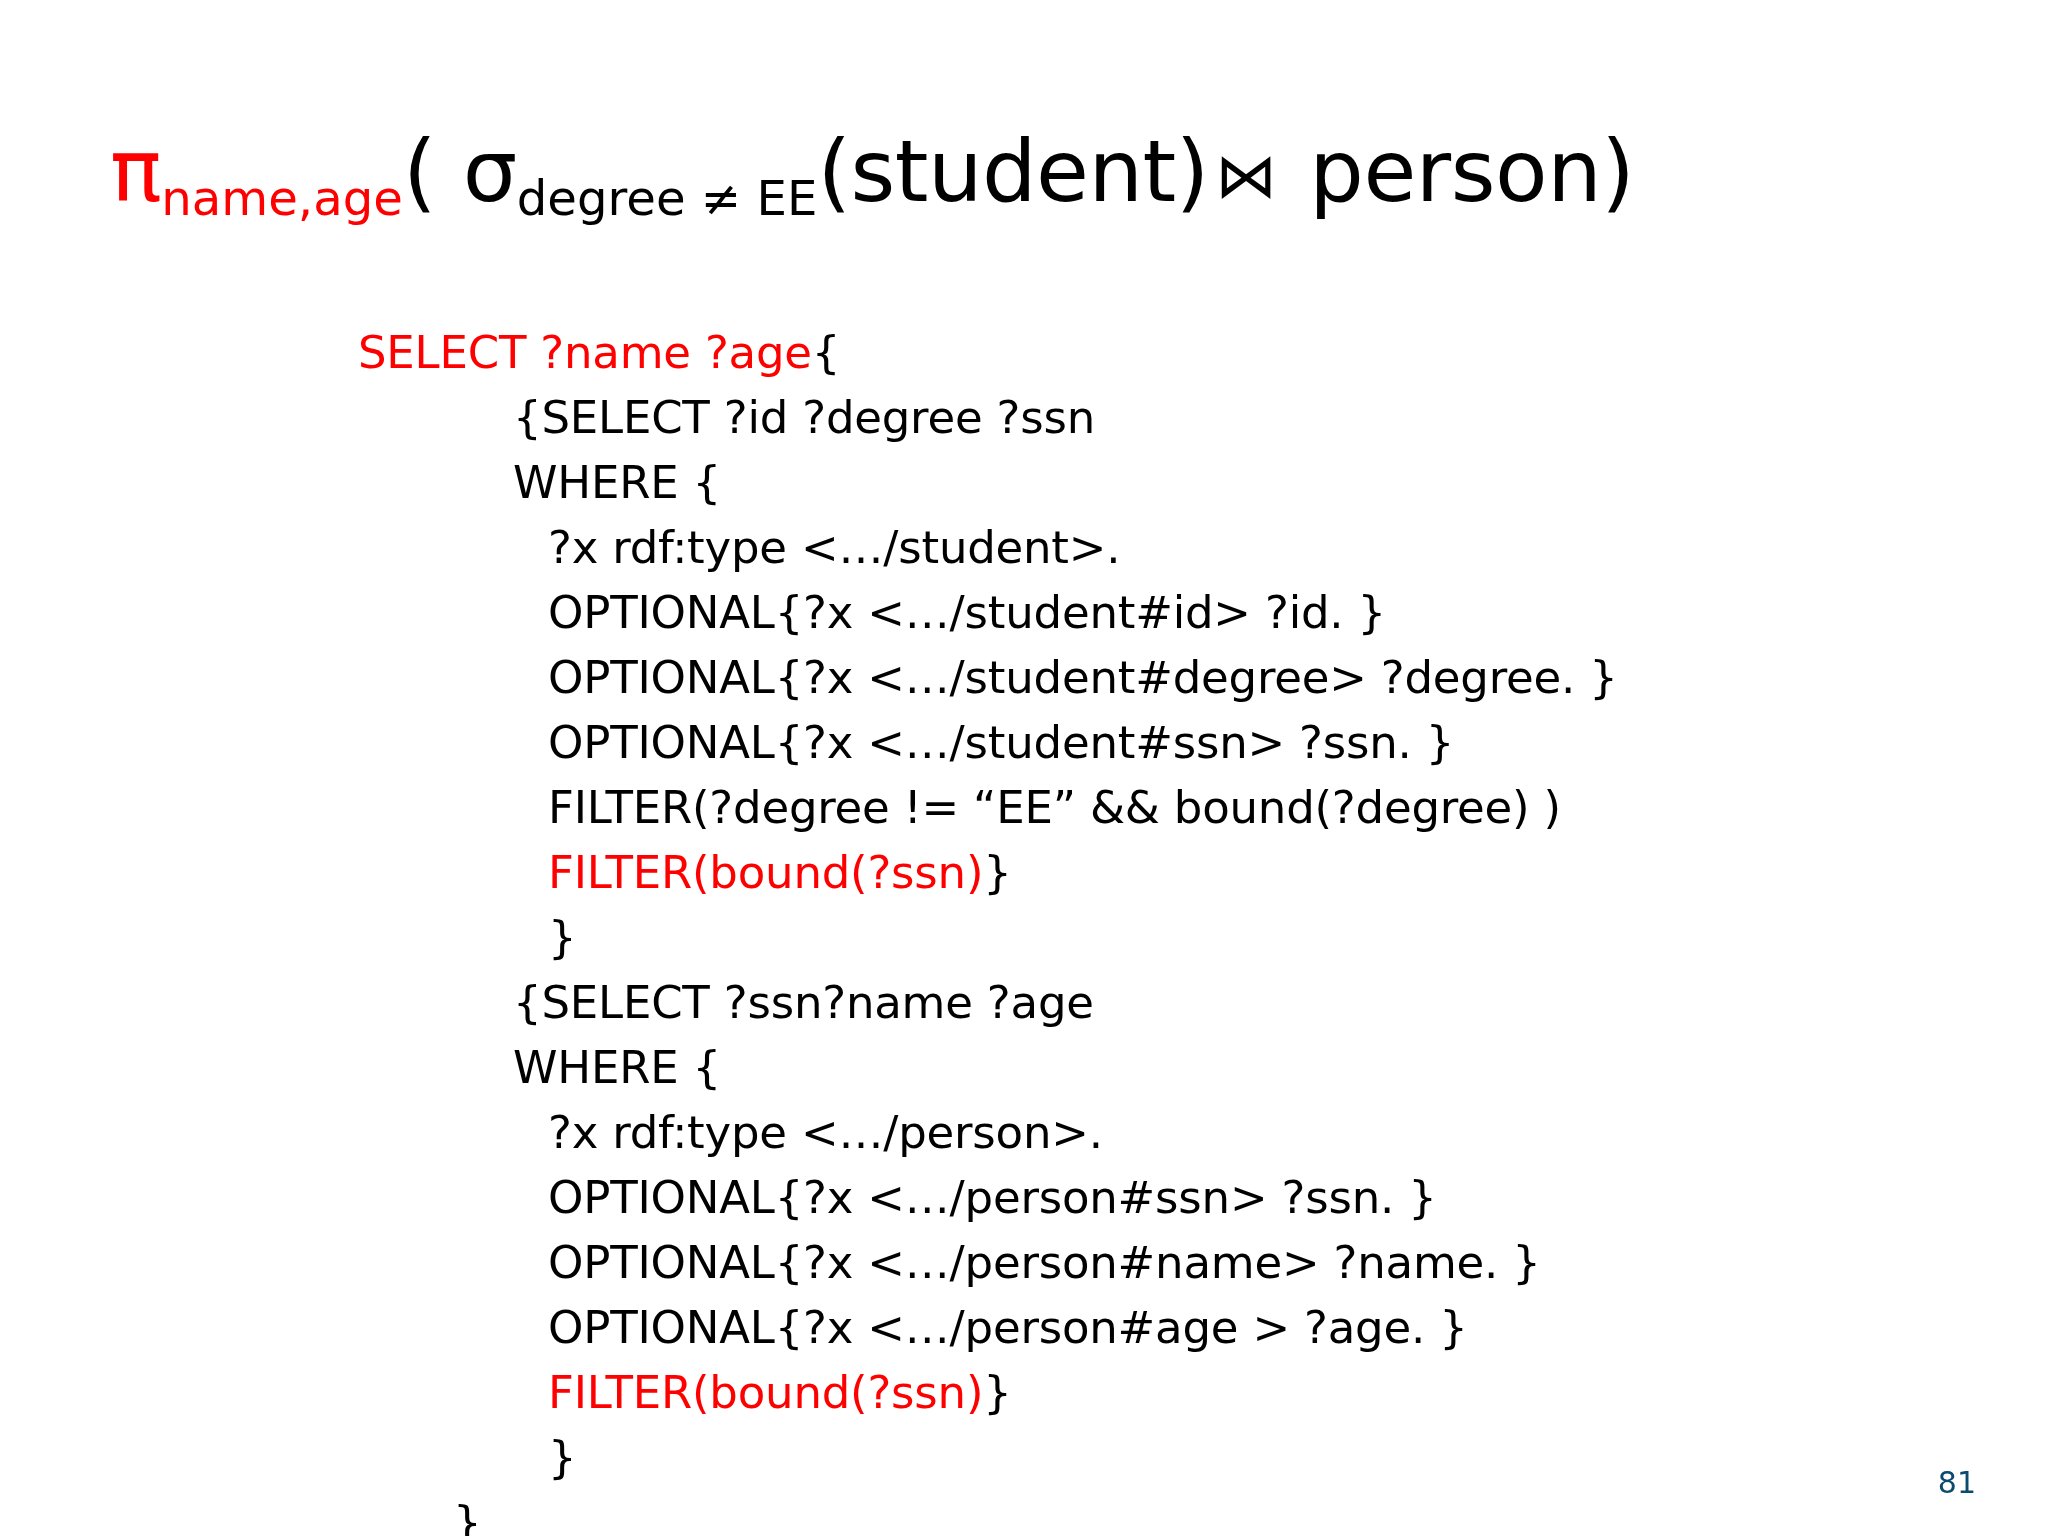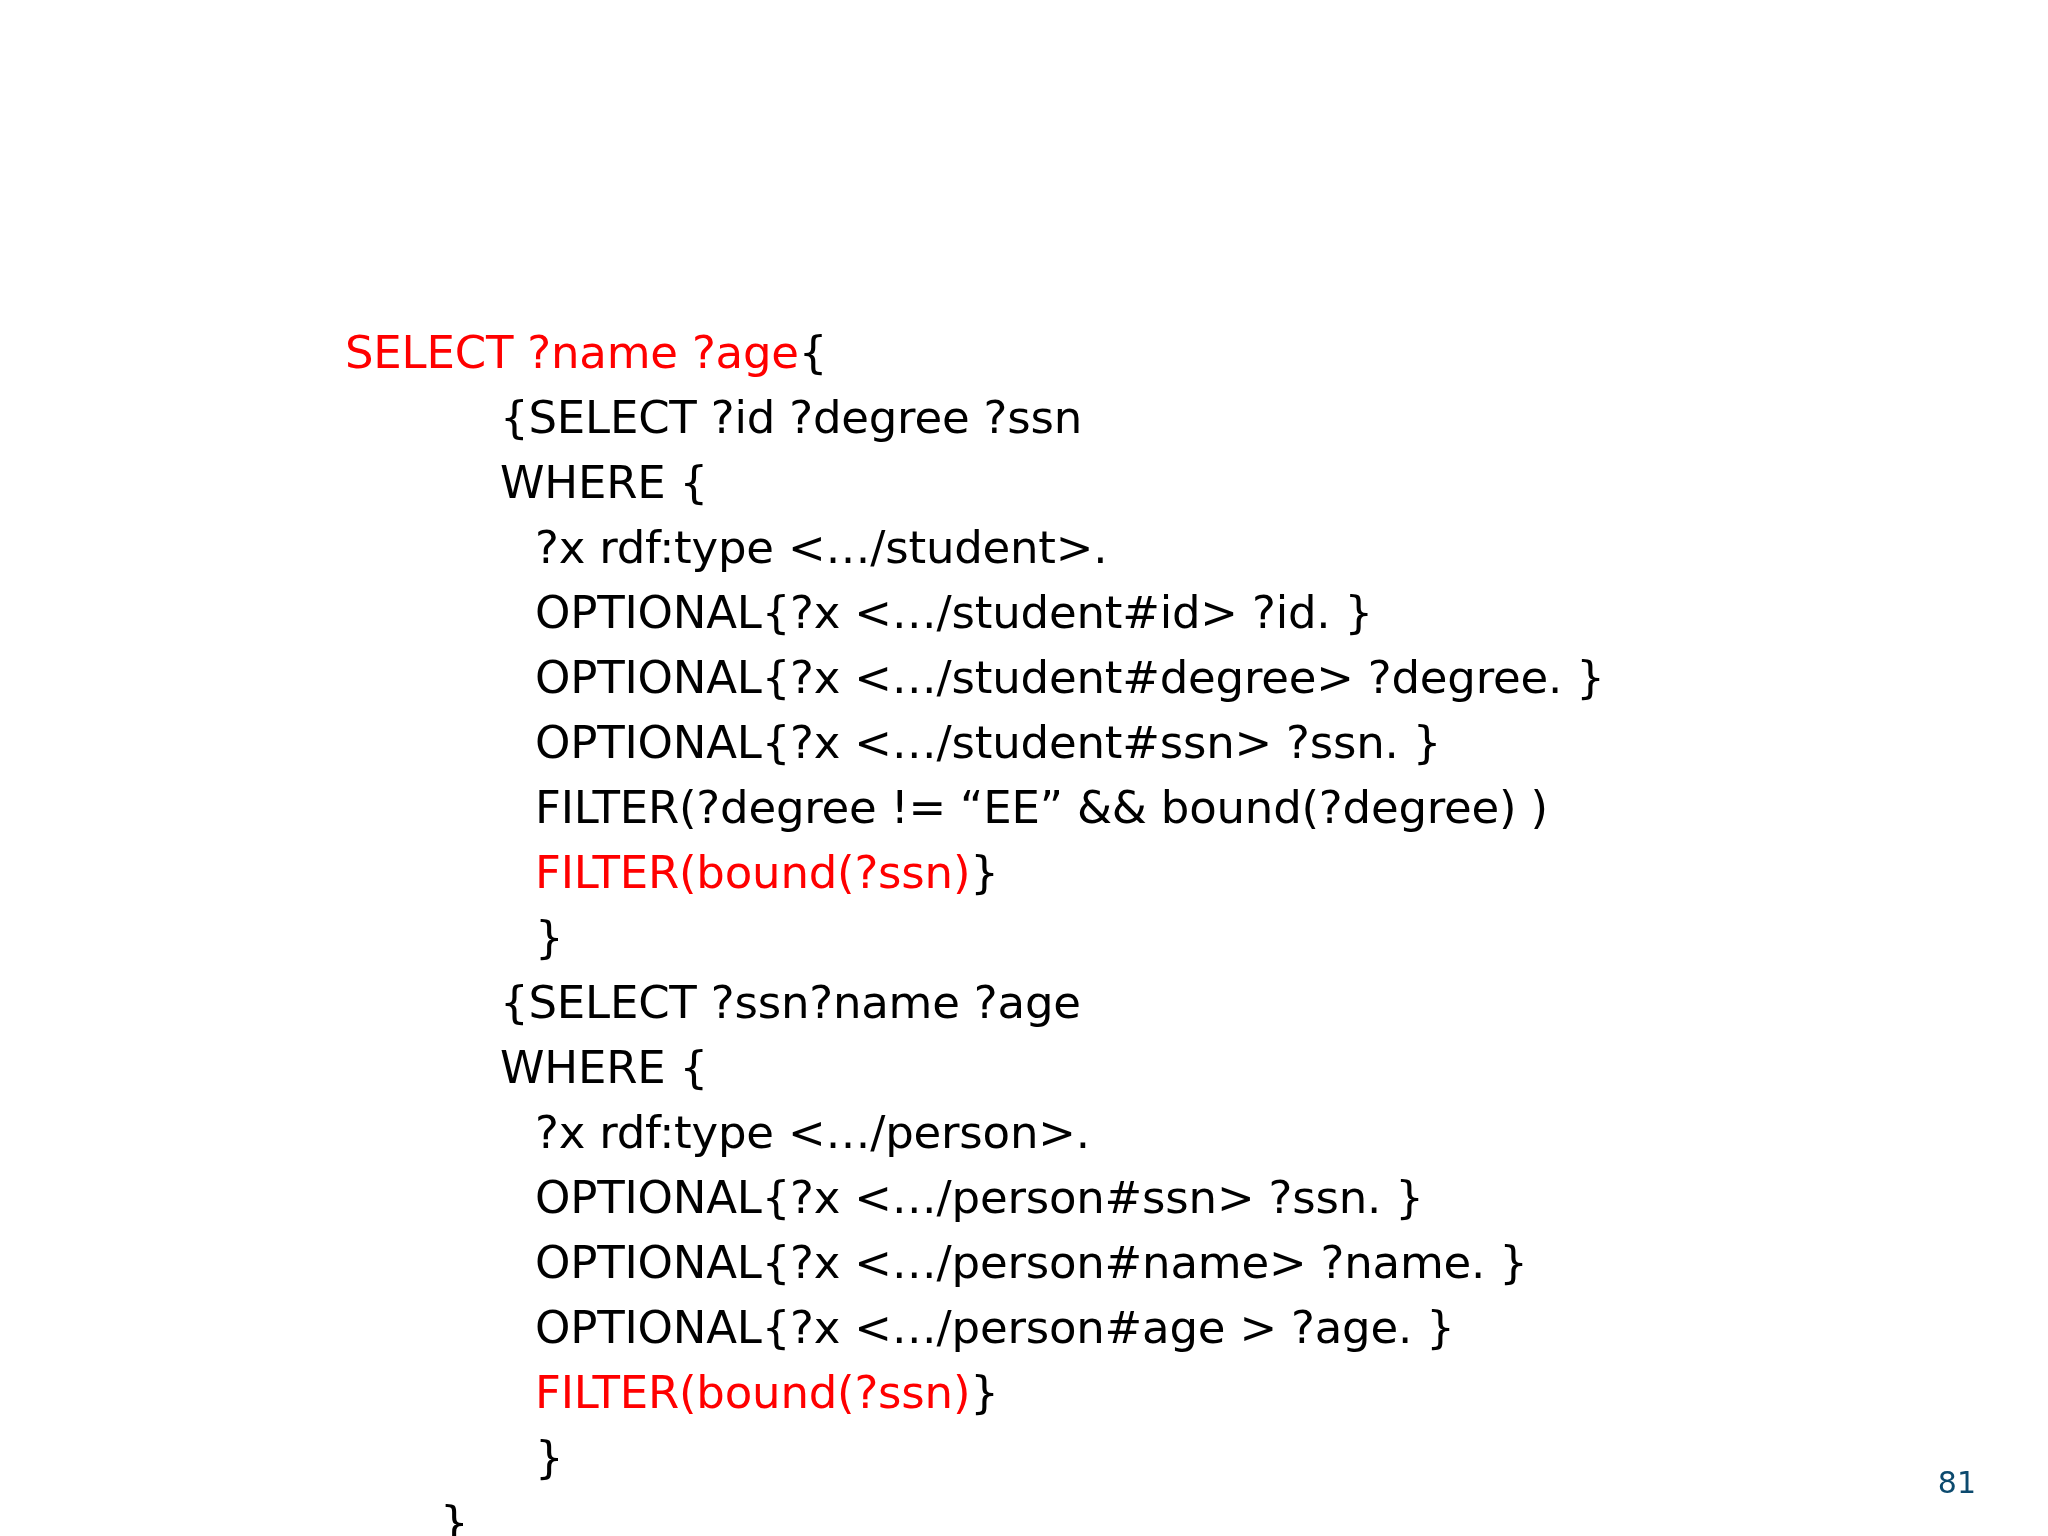--- a/index.html
+++ b/index.html
@@ -67,20 +67,21 @@
     font-size: 45px;
     line-height: 65px;
     color: #000000;
     white-space: pre;
     letter-spacing: -0.2px;
   }
   .qline {
     display: block;
     height: 65px;
     white-space: pre;
+    margin-left: 13px;
   }
   .qline .red { color: #FF0000; }
   .qline .blk { color: #000000; }
 
   
   .ind-0 { padding-left: 345px; }
   .ind-1 { padding-left: 500px; }
   .ind-2 { padding-left: 535px; }
   .ind-3 { padding-left: 440px; }
 
@@ -93,18 +94,21 @@
     font-size: 30px;
     color: #0c4a6e;
     letter-spacing: 0px;
   }
 </style>
 </head>
 <body>
 
 <div class="slide">
 
+  <div class="title">
+    <span class="op-greek red">π</span><span class="sub red">name,age</span><span>( </span><span class="op-greek">σ</span><span class="sub">degree</span><span class="sub"> ≠ </span><span class="sub">EE</span><span>(student)</span><span class="join-glyph">⋈</span><span> person)</span>
+  </div>
 
   <div class="query" id="query-body"><span class="qline ind-0"><span class="red">SELECT ?name ?age</span><span class="blk">{</span></span><span class="qline ind-1"><span class="blk">{SELECT ?id ?degree ?ssn</span></span><span class="qline ind-1"><span class="blk">WHERE {</span></span><span class="qline ind-2"><span class="blk">?x rdf:type &lt;…/student&gt;.</span></span><span class="qline ind-2"><span class="blk">OPTIONAL{?x &lt;…/student#id&gt; ?id. }</span></span><span class="qline ind-2"><span class="blk">OPTIONAL{?x &lt;…/student#degree&gt; ?degree. }</span></span><span class="qline ind-2"><span class="blk">OPTIONAL{?x &lt;…/student#ssn&gt; ?ssn. }</span></span><span class="qline ind-2"><span class="blk">FILTER(?degree != “EE” &amp;&amp; bound(?degree) )</span></span><span class="qline ind-2"><span class="red">FILTER(bound(?ssn)</span><span class="blk">}</span></span><span class="qline ind-2"><span class="blk">}</span></span><span class="qline ind-1"><span class="blk">{SELECT ?ssn?name ?age</span></span><span class="qline ind-1"><span class="blk">WHERE {</span></span><span class="qline ind-2"><span class="blk">?x rdf:type &lt;…/person&gt;.</span></span><span class="qline ind-2"><span class="blk">OPTIONAL{?x &lt;…/person#ssn&gt; ?ssn. }</span></span><span class="qline ind-2"><span class="blk">OPTIONAL{?x &lt;…/person#name&gt; ?name. }</span></span><span class="qline ind-2"><span class="blk">OPTIONAL{?x &lt;…/person#age &gt; ?age. }</span></span><span class="qline ind-2"><span class="red">FILTER(bound(?ssn)</span><span class="blk">}</span></span><span class="qline ind-2"><span class="blk">}</span></span><span class="qline ind-3"><span class="blk">}</span></span></div>
 
   <div class="page-number">81</div>
 
 </div>
 
 </body></html>

